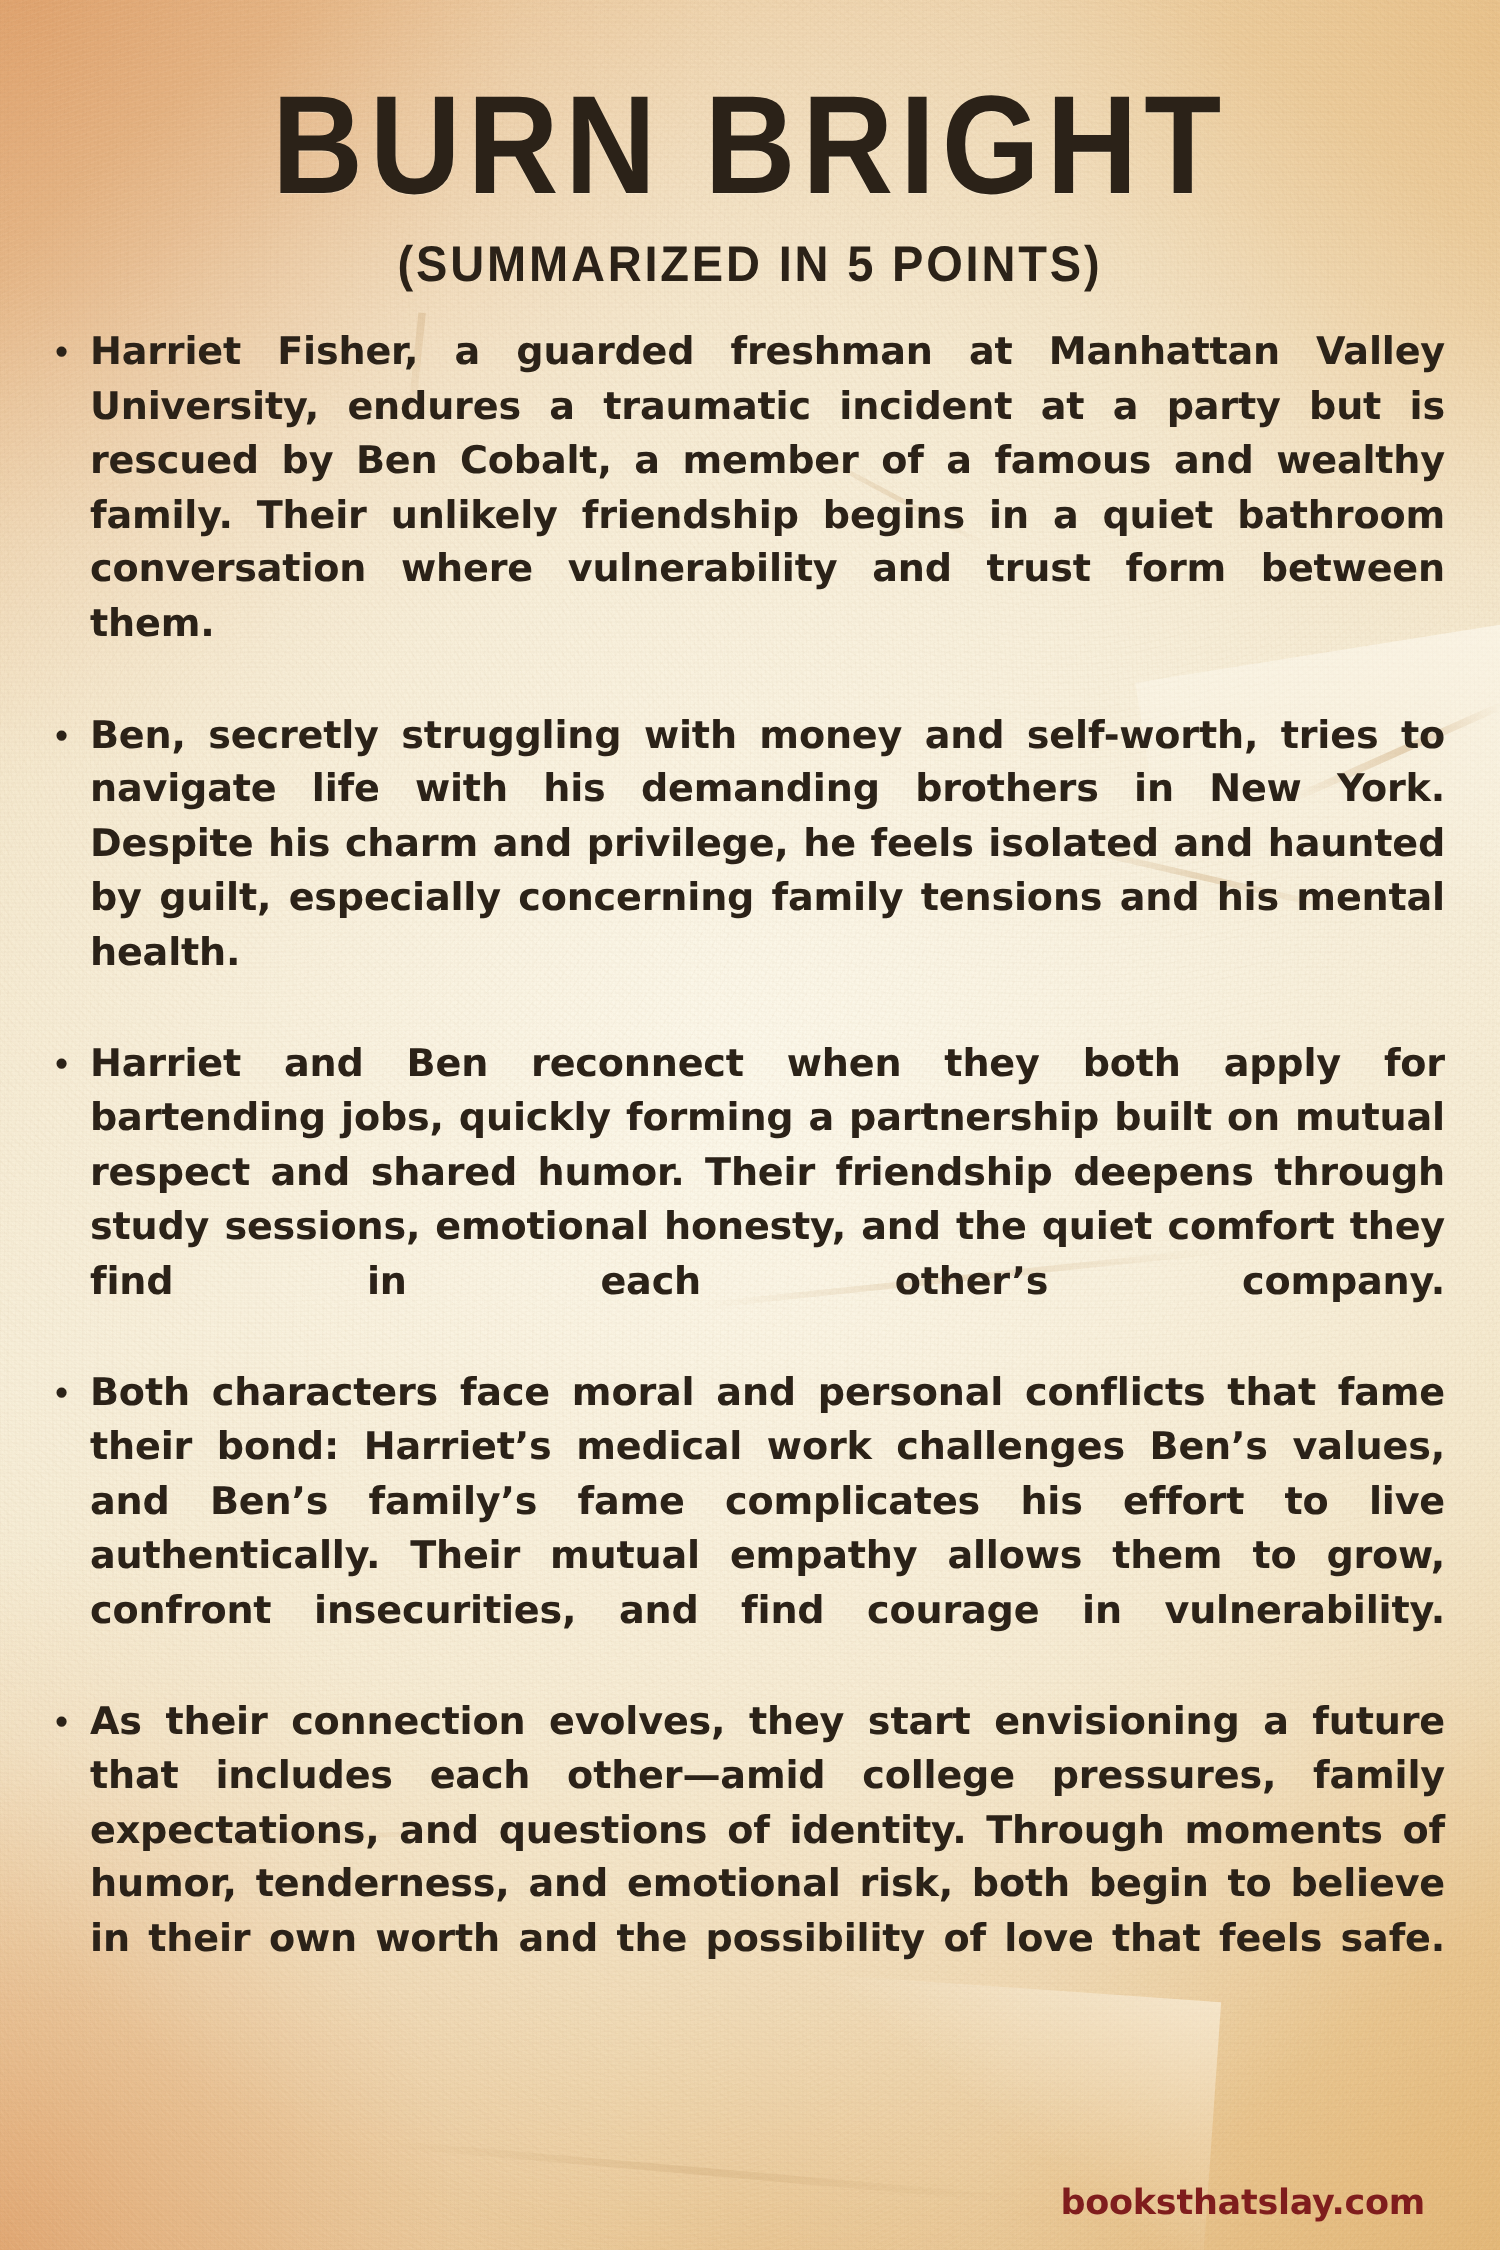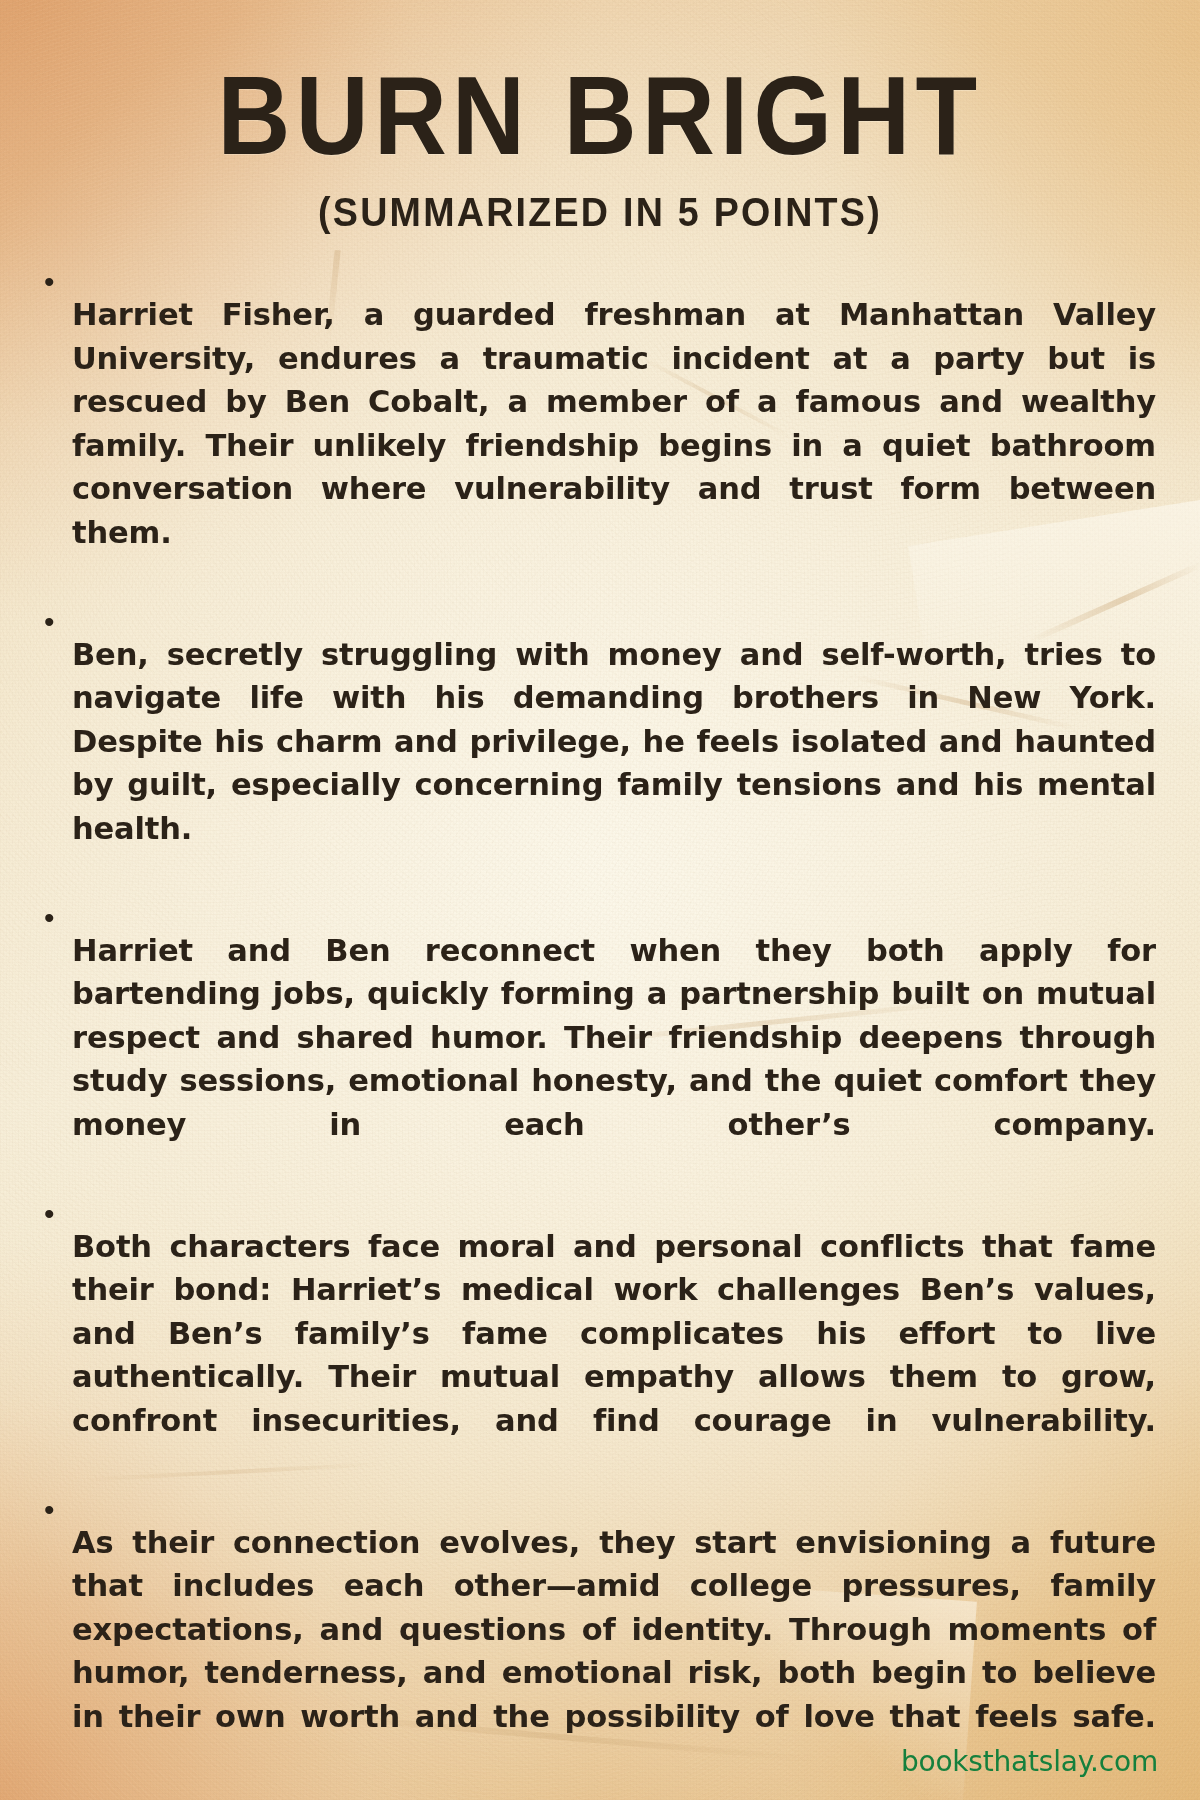--- a/index.html
+++ b/index.html
@@ -163,35 +163,34 @@
     flex:1 1 auto;
     font-family:"DejaVu Sans", sans-serif;
     font-weight:bold;
     font-size:30.5px;
     line-height:43.5px;
     color:#2b2218;
     text-align:justify;
     text-justify:inter-word;
     letter-spacing:-0.15px;
     word-spacing:0.4px;
-    margin-top:33px;
     -webkit-font-smoothing:antialiased;
   }
   
   .point-text::after{ content:""; display:inline-block; width:100%; }
 
   .footer{
     position:absolute;
-    right:42px;
+    right:60px;
     bottom:22px;
     font-family:"DejaVu Sans", sans-serif;
-    font-weight:normal;
+    font-weight:bold;
     font-size:28px;
     letter-spacing:-0.2px;
-    color:#15803d;
+    color:#7f1d1d;
     z-index:6;
   }
 </style>
 </head>
 <body>
 
 <div class="poster">
 
   <div class="bg-base"></div>
   <div class="bg-grain"></div>
@@ -220,21 +219,21 @@
         <span class="point-text">Harriet Fisher, a guarded freshman at Manhattan Valley University, endures a traumatic incident at a party but is rescued by Ben Cobalt, a member of a famous and wealthy family. Their unlikely friendship begins in a quiet bathroom conversation where vulnerability and trust form between them.</span>
       </li>
 
       <li class="point">
         <span class="bullet">•</span>
         <span class="point-text">Ben, secretly struggling with money and self-worth, tries to navigate life with his demanding brothers in New York. Despite his charm and privilege, he feels isolated and haunted by guilt, especially concerning family tensions and his mental health.</span>
       </li>
 
       <li class="point">
         <span class="bullet">•</span>
-        <span class="point-text">Harriet and Ben reconnect when they both apply for bartending jobs, quickly forming a partnership built on mutual respect and shared humor. Their friendship deepens through study sessions, emotional honesty, and the quiet comfort they money in each other’s company.</span>
+        <span class="point-text">Harriet and Ben reconnect when they both apply for bartending jobs, quickly forming a partnership built on mutual respect and shared humor. Their friendship deepens through study sessions, emotional honesty, and the quiet comfort they find in each other’s company.</span>
       </li>
 
       <li class="point">
         <span class="bullet">•</span>
         <span class="point-text">Both characters face moral and personal conflicts that fame their bond: Harriet’s medical work challenges Ben’s values, and Ben’s family’s fame complicates his effort to live authentically. Their mutual empathy allows them to grow, confront insecurities, and find courage in vulnerability.</span>
       </li>
 
       <li class="point">
         <span class="bullet">•</span>
         <span class="point-text">As their connection evolves, they start envisioning a future that includes each other—amid college pressures, family expectations, and questions of identity. Through moments of humor, tenderness, and emotional risk, both begin to believe in their own worth and the possibility of love that feels safe.</span>

